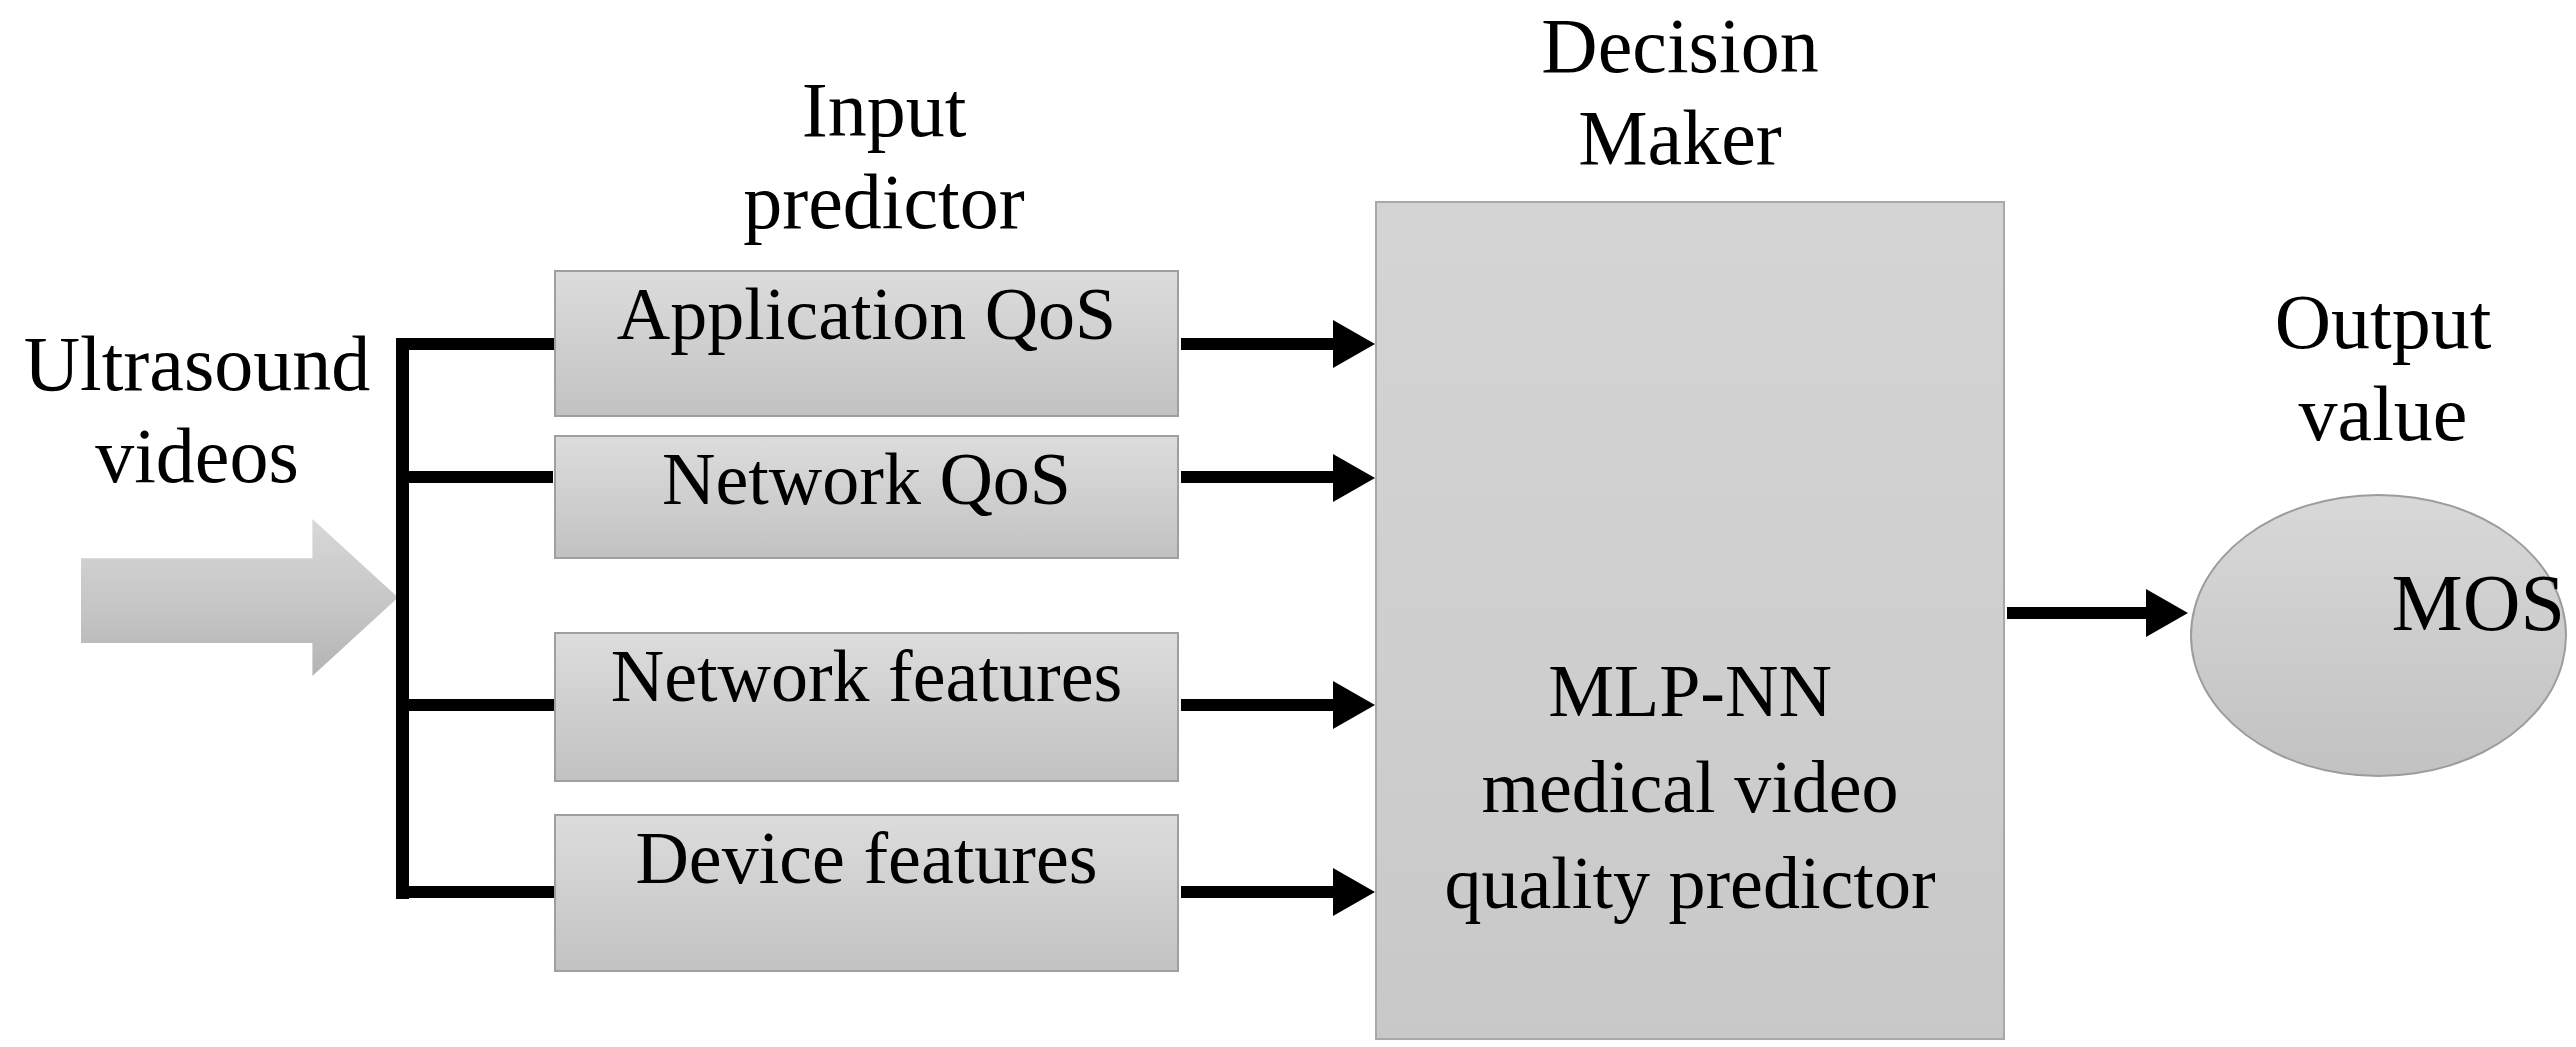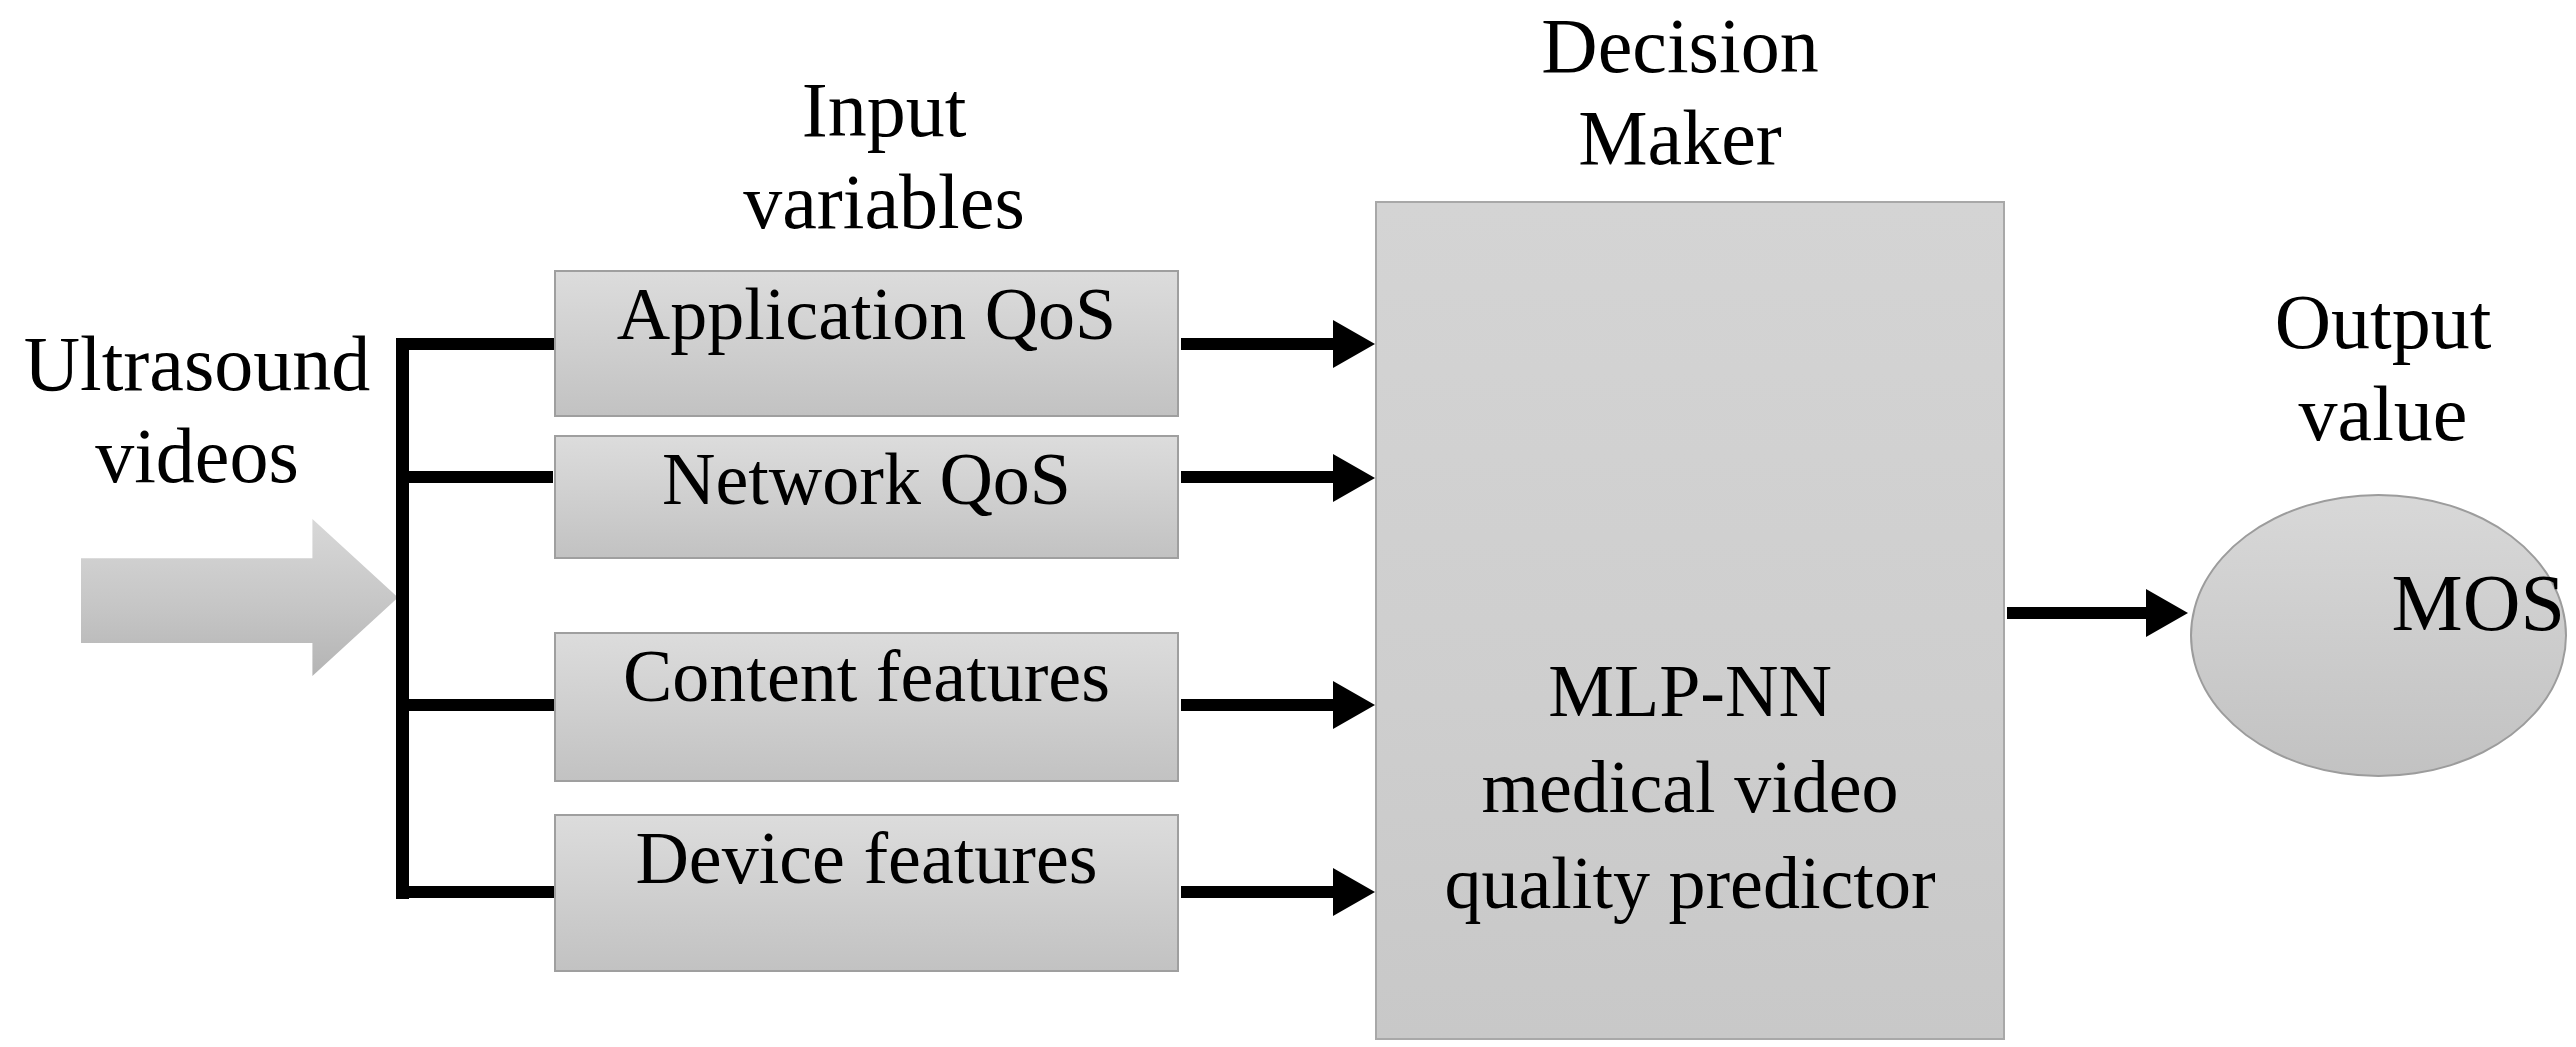--- a/index.html
+++ b/index.html
@@ -81,30 +81,30 @@
 
   <div id="flow-arrow"></div>
 
   <div class="vline" style="left:396px;top:338px;height:561px;"></div>
   <div class="hline" style="left:396px;top:338px;width:161px;"></div>
   <div class="hline" style="left:396px;top:471px;width:157px;"></div>
   <div class="hline" style="left:396px;top:699px;width:175px;"></div>
   <div class="hline" style="left:396px;top:886px;width:164px;"></div>
 
   <div class="lbl" id="lbl-input-vars" style="left:610px;top:64px;width:548px;">Input
-variables</div>
+predictor</div>
 
   <div class="ibox" style="top:270px;height:147px;">
     <span>Application QoS</span>
   </div>
   <div class="ibox" style="top:435px;height:124px;">
     <span>Network QoS</span>
   </div>
   <div class="ibox" style="top:632px;height:150px;">
-    <span>Content features</span>
+    <span>Network features</span>
   </div>
   <div class="ibox" style="top:814px;height:158px;">
     <span>Device features</span>
   </div>
 
   <div class="hline" style="left:1181px;top:338px;width:152px;"></div>
   <div class="ahead" style="left:1333px;top:320px;"></div>
 
   <div class="hline" style="left:1181px;top:471px;width:152px;"></div>
   <div class="ahead" style="left:1333px;top:454px;"></div>

